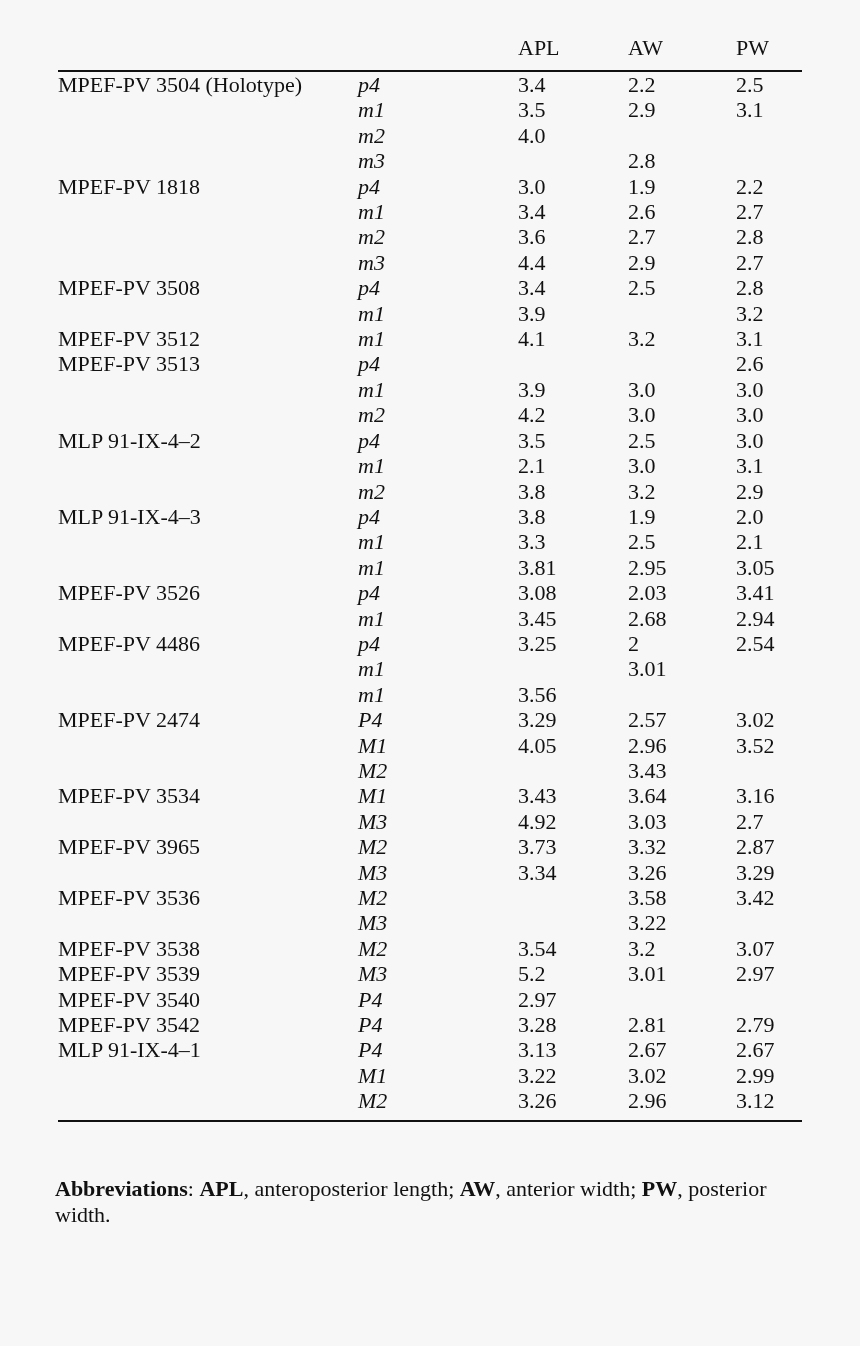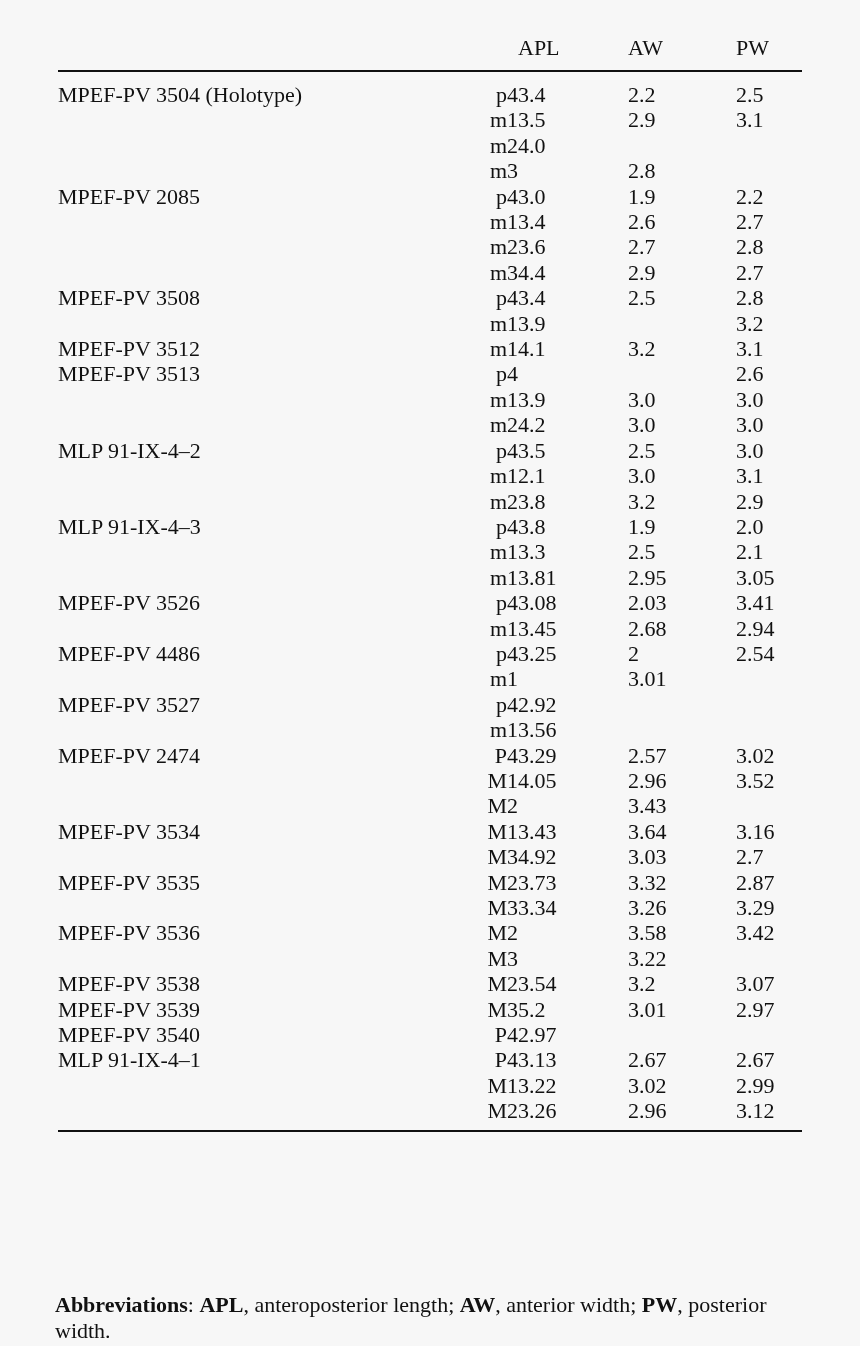--- a/index.html
+++ b/index.html
@@ -24,34 +24,34 @@
   }
   th, td { padding: 0; vertical-align: top; white-space: nowrap; }
   thead th {
     font-weight: normal;
     height: 36px;
     line-height: 36px;
     text-align: left;
     border-bottom: 2px solid #111;
     padding-bottom: 4px;
   }
-  tbody tr:first-child td { padding-top: 10px; }
+  tbody tr:first-child td { }
   tbody tr:last-child td { padding-bottom: 6px; }
   tbody { border-bottom: 2px solid #111; }
   col.c-spec { width: 300px; }
   col.c-tooth { width: 160px; }
   col.c-apl { width: 110px; }
   col.c-aw { width: 108px; }
   col.c-pw { width: 66px; }
-  td.tooth { text-align: right; }
+  td.tooth { text-align: left; font-style: italic; }
   th.tooth { text-align: center; }
   th.apl { padding-left: 0; }
   .footnote {
     position: absolute;
-    left: 55px; top: 1292px;
+    left: 55px; top: 1176px;
     width: 752px;
     font-size: 22px;
     line-height: 26px;
   }
   .footnote b { font-weight: bold; }
 </style>
 </head>
 <body>
 
 <div class="table-wrap">
@@ -95,21 +95,21 @@
           <td></td>
         </tr>
         <tr>
           <td></td>
           <td class="tooth">m3</td>
           <td></td>
           <td>2.8</td>
           <td></td>
         </tr>
         <tr>
-          <td>MPEF-PV 2085</td>
+          <td>MPEF-PV 1818</td>
           <td class="tooth">p4</td>
           <td>3.0</td>
           <td>1.9</td>
           <td>2.2</td>
         </tr>
         <tr>
           <td></td>
           <td class="tooth">m1</td>
           <td>3.4</td>
           <td>2.6</td>
@@ -232,27 +232,20 @@
           <td class="tooth">p4</td>
           <td>3.25</td>
           <td>2</td>
           <td>2.54</td>
         </tr>
         <tr>
           <td></td>
           <td class="tooth">m1</td>
           <td></td>
           <td>3.01</td>
-          <td></td>
-        </tr>
-        <tr>
-          <td>MPEF-PV 3527</td>
-          <td class="tooth">p4</td>
-          <td>2.92</td>
-          <td></td>
           <td></td>
         </tr>
         <tr>
           <td></td>
           <td class="tooth">m1</td>
           <td>3.56</td>
           <td></td>
           <td></td>
         </tr>
         <tr>
@@ -284,21 +277,21 @@
           <td>3.16</td>
         </tr>
         <tr>
           <td></td>
           <td class="tooth">M3</td>
           <td>4.92</td>
           <td>3.03</td>
           <td>2.7</td>
         </tr>
         <tr>
-          <td>MPEF-PV 3535</td>
+          <td>MPEF-PV 3965</td>
           <td class="tooth">M2</td>
           <td>3.73</td>
           <td>3.32</td>
           <td>2.87</td>
         </tr>
         <tr>
           <td></td>
           <td class="tooth">M3</td>
           <td>3.34</td>
           <td>3.26</td>
@@ -331,20 +324,27 @@
           <td>5.2</td>
           <td>3.01</td>
           <td>2.97</td>
         </tr>
         <tr>
           <td>MPEF-PV 3540</td>
           <td class="tooth">P4</td>
           <td>2.97</td>
           <td></td>
           <td></td>
+        </tr>
+        <tr>
+          <td>MPEF-PV 3542</td>
+          <td class="tooth">P4</td>
+          <td>3.28</td>
+          <td>2.81</td>
+          <td>2.79</td>
         </tr>
         <tr>
           <td>MLP 91-IX-4–1</td>
           <td class="tooth">P4</td>
           <td>3.13</td>
           <td>2.67</td>
           <td>2.67</td>
         </tr>
         <tr>
           <td></td>

